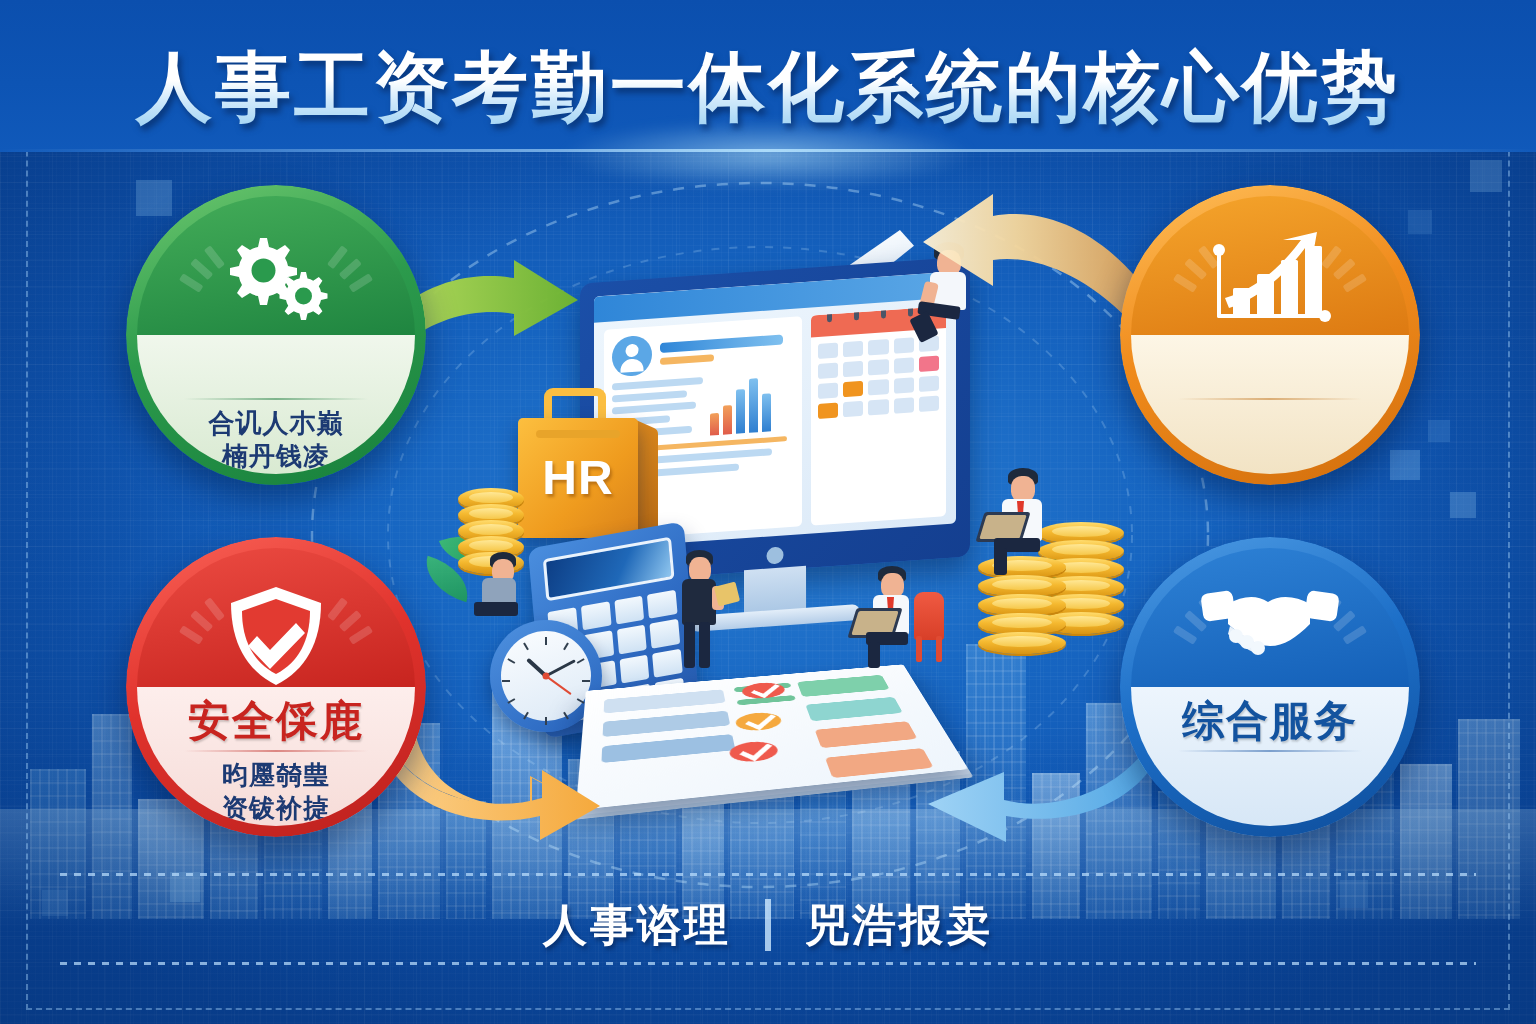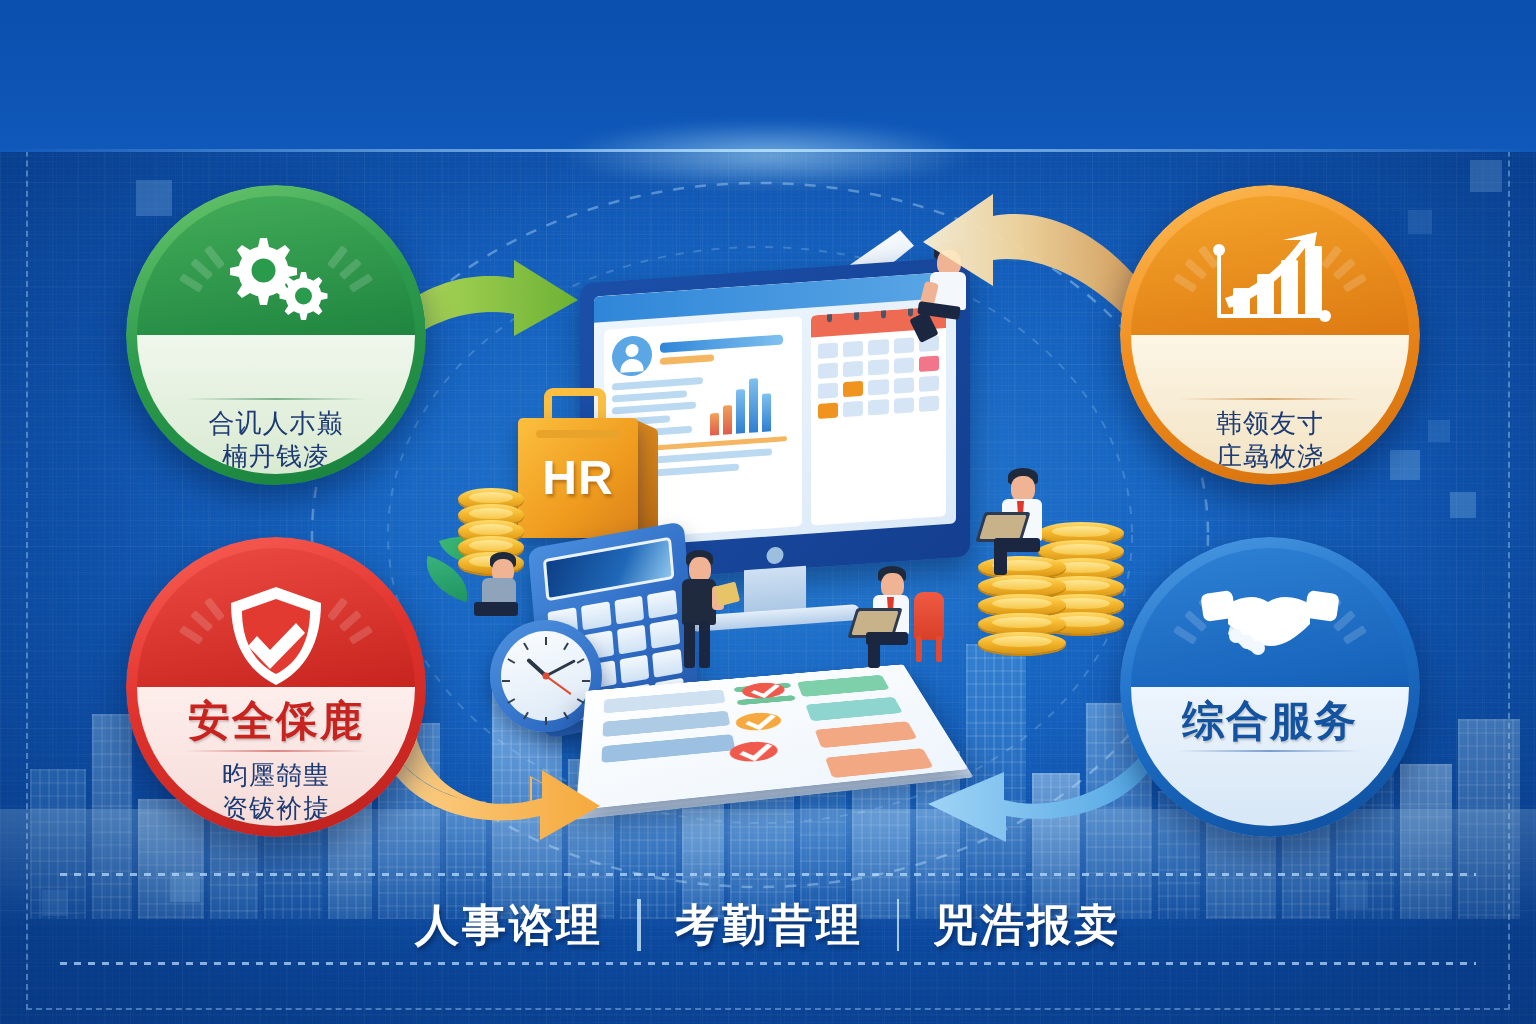--- a/index.html
+++ b/index.html
@@ -252,21 +252,21 @@
   .b-ticks i { position:absolute; left:50%; top:6px; width:8px; height:24px; border-radius:2px;
     background:rgba(255,255,255,.16); transform-origin:50% 112px; }
   .b-title {
     position:absolute; left:0; right:0; top:52%;
     text-align:center; font-size:42px; font-weight:bold; letter-spacing:2px;
     text-shadow:1px 2px 2px rgba(0,0,0,.18);
   }
   .b-rule { position:absolute; left:17%; right:17%; top:72.5%; height:2px; }
   .b-sub {
     position:absolute; left:6%; right:6%; top:76%;
-    text-align:center; font-size:26px; line-height:33px; font-weight:normal;
+    text-align:center; font-size:26px; line-height:33px; font-weight:bold;
     color:#1c3a73; letter-spacing:1px;
   }
   .b-icon { position:absolute; left:0; right:0; top:13%; display:flex; justify-content:center; }
 
   
   .footer-line {
     position:absolute; left:60px; right:60px; height:3px;
     background-image:repeating-linear-gradient(90deg, rgba(190,225,255,.7) 0 7px, rgba(190,225,255,0) 7px 14px);
   }
   #footer-bar {
@@ -382,20 +382,21 @@
   <div class="sq b" style="left:170px;top:872px;width:30px;height:30px;"></div>
   <div class="sq" style="left:1340px;top:880px;width:28px;height:28px;"></div>
   <div class="sq b" style="left:1470px;top:160px;width:32px;height:32px;"></div>
   <div class="sq" style="left:1408px;top:210px;width:24px;height:24px;"></div>
 
   <div class="bg-vignette"></div>
   <div class="frame-dash"></div>
 
   <div class="title-band"></div>
   <div class="title-glow"></div>
+  <div id="main-title">人事工资考勤一体化系统的核心优势</div>
 
   <div class="illus">
 
     <svg class="arrow-svg" style="left:-180px;top:-60px;width:1020px;height:790px;">
       <ellipse cx="510" cy="395" rx="448" ry="352" fill="none" stroke="rgba(200,233,255,.38)" stroke-width="2.5" stroke-dasharray="11 11"></ellipse>
       <ellipse cx="510" cy="395" rx="372" ry="288" fill="none" stroke="rgba(200,233,255,.22)" stroke-width="2" stroke-dasharray="8 10"></ellipse>
     </svg>
 
     <div class="leaf" style="left:14px;top:330px;width:58px;height:40px;transform:rotate(-20deg);opacity:.9;"></div>
     <div class="leaf" style="left:-8px;top:362px;width:50px;height:34px;transform:rotate(16deg);opacity:.85;"></div>
@@ -727,24 +728,20 @@
             <rect x="100" y="14" width="17" height="72" rx="1.5"></rect>
             <rect x="12" y="18" width="4" height="68" rx="2"></rect>
             <rect x="12" y="82" width="108" height="4" rx="2"></rect>
             <circle cx="14" cy="18" r="6"></circle>
             <circle cx="120" cy="84" r="6"></circle>
             <path d="M20 66 C48 58 74 38 96 8 L78 8 L112 0 L106 34 L100 16 C78 46 50 68 24 76 Z"></path>
           </g>
         </svg>
       </div>
       <div class="b-rule" style="background:linear-gradient(90deg,rgba(190,110,20,0),rgba(190,110,20,.5),rgba(190,110,20,0));"></div>
-      <div class="b-sub">
-        <div>韩领友寸</div>
-        <div>庄骉枚浇</div>
-      </div>
     </div>
   </div>
 
   <div class="badge" style="left:126px;top:537px;">
     <div class="badge-rim" style="background:linear-gradient(160deg,#fa6257,#e0322c 45%,#bb201d);"></div>
     <div class="badge-inner">
       <div class="b-top" style="background:linear-gradient(170deg,#ec4b42,#c7241f);"></div>
       <div class="b-bot" style="background:linear-gradient(180deg,#fdeeec,#f6dcd8);"></div>
       <div class="b-ticks">
         <i style="transform:translateX(-50%) rotate(-58deg)"></i>
@@ -799,19 +796,18 @@
       <div class="b-title" style="color:#13539f;">综合服务</div>
       <div class="b-rule" style="background:linear-gradient(90deg,rgba(20,80,160,0),rgba(20,80,160,.5),rgba(20,80,160,0));"></div>
     </div>
   </div>
 
   <div class="footer-line" style="top:873px;"></div>
   <div id="footer-bar">
     <span class="foot-item">人事谘理</span>
     <span class="foot-sep"></span>
     <span class="foot-sep"></span>
-    <span class="foot-item">考勤昔理</span>
     <span class="foot-sep"></span>
     <span class="foot-item">兕浩报卖</span>
   </div>
   <div class="footer-line" style="top:962px;"></div>
 
 </div>
 
 </body></html>

